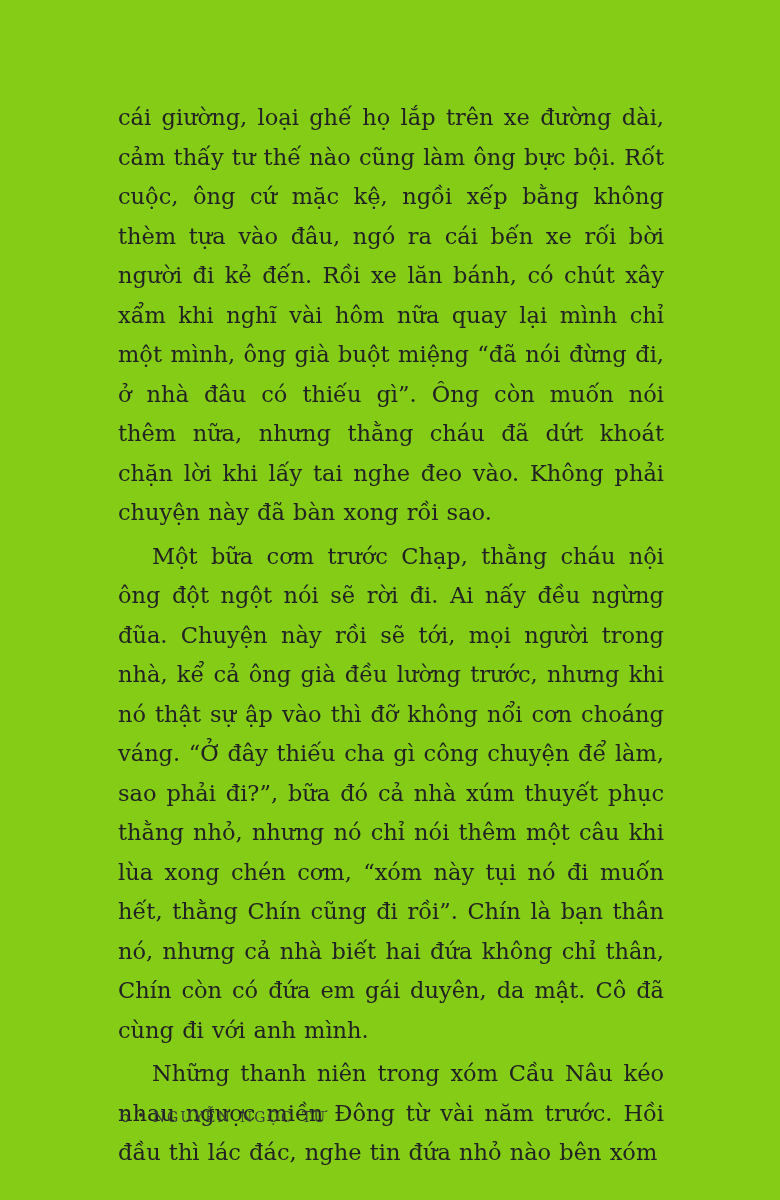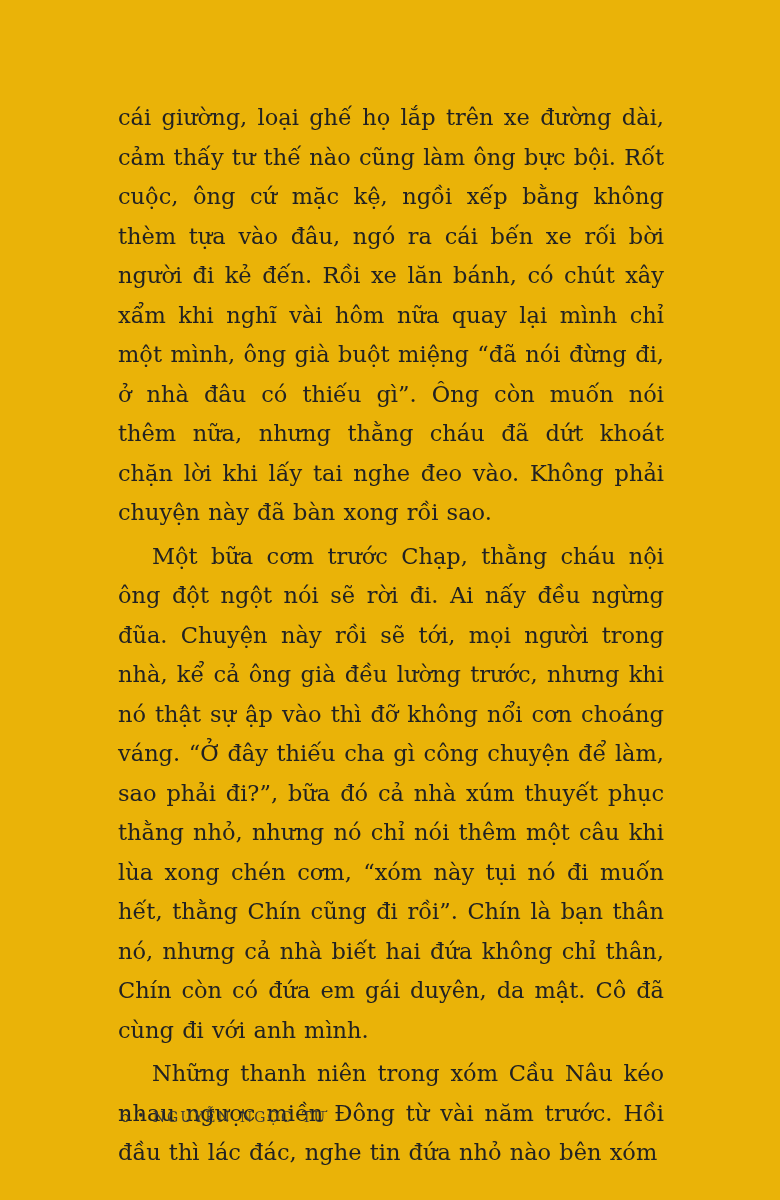--- a/index.html
+++ b/index.html
@@ -13,21 +13,21 @@
     position: relative;
     overflow: hidden;
     font-family: "DejaVu Serif", "Liberation Serif", serif;
   }
   .page {
     position: absolute;
     top: 0;
     left: 0;
     width: 780px;
     height: 1200px;
-    background: #eab308;
+    background: #84cc16;
   }
   .text-block {
     position: absolute;
     top: 98px;
     left: 118px;
     width: 546px;
     color: #222222;
     font-size: 22.5px;
     line-height: 39.5px;
     text-align: justify;

